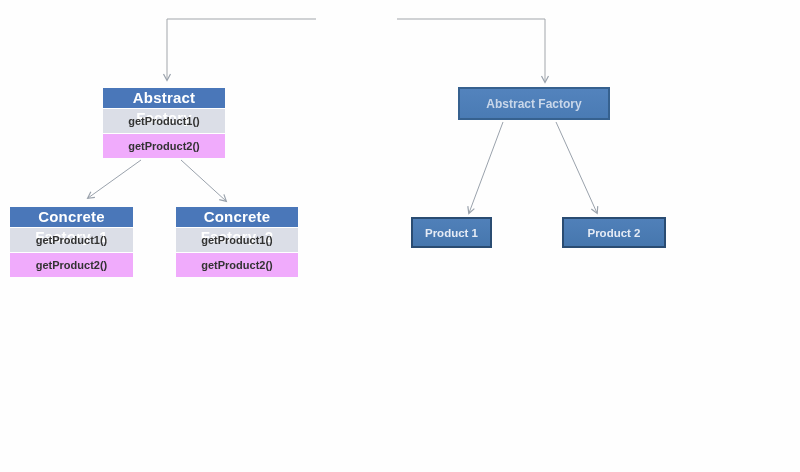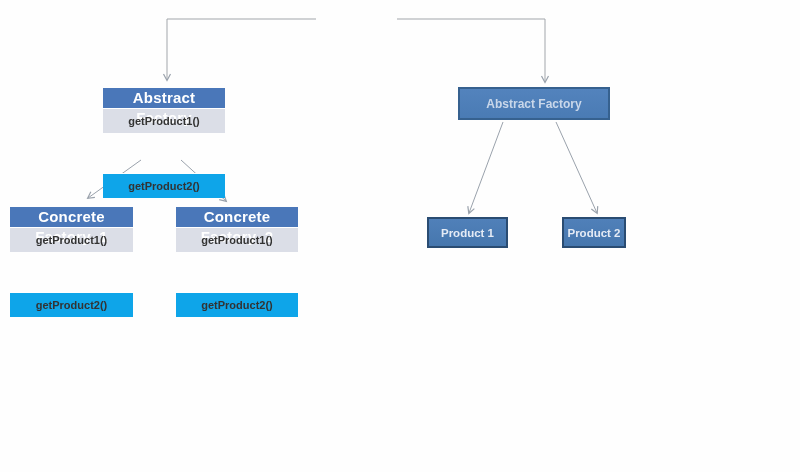--- a/index.html
+++ b/index.html
@@ -42,28 +42,28 @@
   }
   .node-abstract-product {
     left: 458px; top: 87px; width: 152px; height: 33px;
     background: linear-gradient(#5383bd, #4a7bb4);
     border: 2px solid #36618f;
     color: #c9d7ea;
     font-size: 12px;
     font-weight: 600;
   }
   .node-product-1 {
-    left: 427px; top: 217px; width: 81px; height: 31px;
+    left: 411px; top: 217px; width: 81px; height: 31px;
     background: linear-gradient(#5080b9, #4677ae);
     border: 2px solid #2a4c72;
     color: #e4ebf5;
     font-size: 11.5px;
   }
   .node-product-2 {
-    left: 562px; top: 217px; width: 64px; height: 31px;
+    left: 562px; top: 217px; width: 104px; height: 31px;
     background: linear-gradient(#5080b9, #4677ae);
     border: 2px solid #2a4c72;
     color: #e4ebf5;
     font-size: 11.5px;
   }
 
   
   .classtable {
     position: absolute;
     box-sizing: border-box;
@@ -81,21 +81,21 @@
   .classtable .trow {
     height: 24px;
     line-height: 24px;
     text-align: center;
     font-size: 11px;
     font-weight: bold;
     color: #333333;
     border-top: 1px solid #ffffff;
   }
   .classtable .trow.r1 { background: #dbdee7; }
-  .classtable .trow.r2 { background: #0ea5e9; margin-top: 40px; }
+  .classtable .trow.r2 { background: #f0abfc; }
 
   .t-abstract-factory  { left: 103px; top: 88px;  width: 122px; }
   .t-concrete-factory1 { left: 10px;  top: 207px; width: 123px; }
   .t-concrete-factory2 { left: 176px; top: 207px; width: 122px; }
 
   .caption {
     position: absolute;
     left: 206px; top: 403px;
     font-size: 16px;
     color: #121212;

